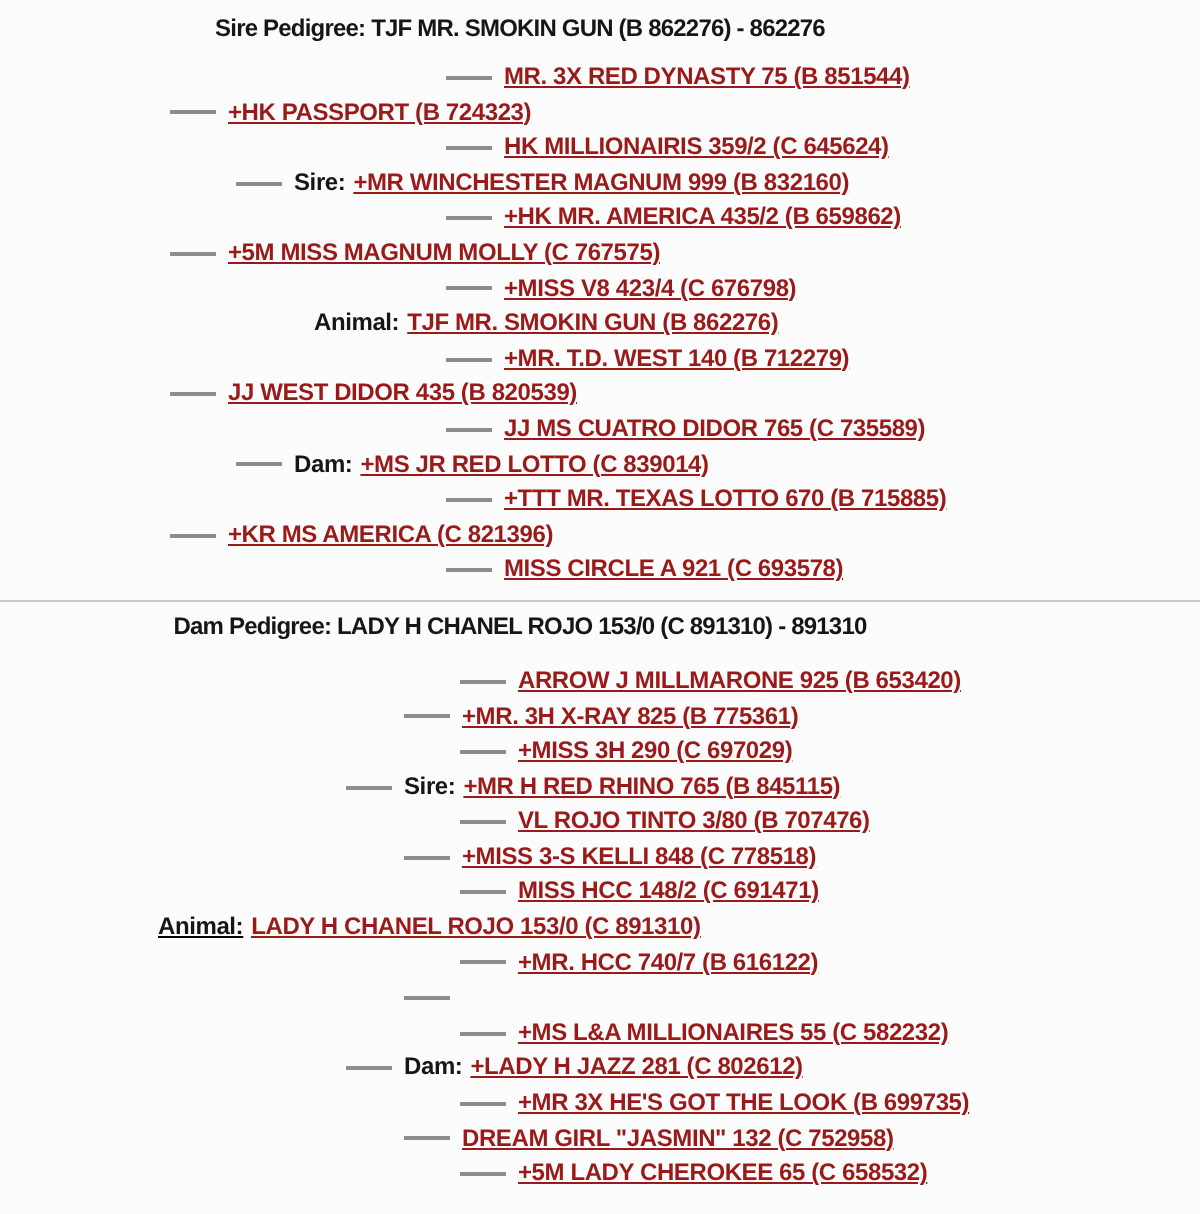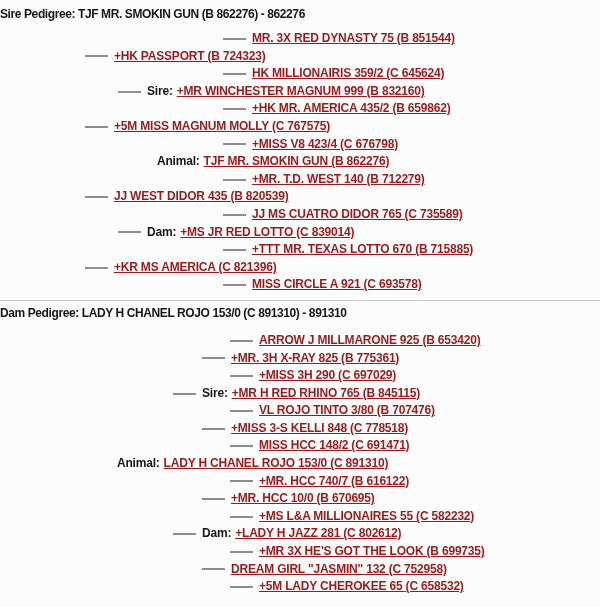--- a/index.html
+++ b/index.html
@@ -5,20 +5,21 @@
   html, body { margin: 0; padding: 0; }
   body {
     width: 600px;
     height: 607px;
     background: #fcfcfc;
     overflow: hidden;
     font-family: "Liberation Sans", sans-serif;
   }
   .content { width: 520px; }
   .section-header {
+    text-align: center;
     font-weight: bold;
     font-size: 12px;
     line-height: 14px;
     letter-spacing: -0.4px;
     color: var(--label-black, #161616);
     white-space: nowrap;
   }
   .sec-sire .section-header { padding-top: 7px; }
   .sec-dam  .section-header { padding-top: 5px; }
   .rows { }
@@ -44,21 +45,21 @@
   .animal-link {
     color: var(--link-red, #9a1a1a);
     text-decoration: underline;
     cursor: pointer;
   }
   
   .sec-sire .lvl0 { padding-left: 157px; }
   .sec-sire .lvl1 { padding-left: 118px; }
   .sec-sire .lvl2 { padding-left: 85px; }
   .sec-sire .lvl3 { padding-left: 223px; }
-  .sec-dam  .lvl0 { padding-left: 117px; }
+  .sec-dam  .lvl0 { padding-left: 79px; text-decoration: underline; }
   .sec-dam  .lvl1 { padding-left: 173px; }
   .sec-dam  .lvl2 { padding-left: 202px; }
   .sec-dam  .lvl3 { padding-left: 230px; }
   .divider {
     width: 600px;
     border-top: 1px solid var(--divider-gray, #c9c9c9);
     margin-top: 6px;
   }
 </style>
 </head>
@@ -97,21 +98,21 @@
 
       <div class="row lvl3"><span class="dash"></span><a class="animal-link">ARROW J MILLMARONE 925 (B 653420)</a></div>
       <div class="row lvl2"><span class="dash"></span><a class="animal-link">+MR. 3H X-RAY 825 (B 775361)</a></div>
       <div class="row lvl3"><span class="dash"></span><a class="animal-link">+MISS 3H 290 (C 697029)</a></div>
       <div class="row lvl1"><span class="dash"></span><span class="gen-label">Sire:</span><a class="animal-link">+MR H RED RHINO 765 (B 845115)</a></div>
       <div class="row lvl3"><span class="dash"></span><a class="animal-link">VL ROJO TINTO 3/80 (B 707476)</a></div>
       <div class="row lvl2"><span class="dash"></span><a class="animal-link">+MISS 3-S KELLI 848 (C 778518)</a></div>
       <div class="row lvl3"><span class="dash"></span><a class="animal-link">MISS HCC 148/2 (C 691471)</a></div>
       <div class="row lvl0"><span class="gen-label">Animal:</span><a class="animal-link">LADY H CHANEL ROJO 153/0 (C 891310)</a></div>
       <div class="row lvl3"><span class="dash"></span><a class="animal-link">+MR. HCC 740/7 (B 616122)</a></div>
-      <div class="row lvl2"><span class="dash"></span><a class="animal-link">+MR. HCC 10/0 (B 670695)</a></div>
+      <div class="row lvl2"><span class="dash"></span></div>
       <div class="row lvl3"><span class="dash"></span><a class="animal-link">+MS L&amp;A MILLIONAIRES 55 (C 582232)</a></div>
       <div class="row lvl1"><span class="dash"></span><span class="gen-label">Dam:</span><a class="animal-link">+LADY H JAZZ 281 (C 802612)</a></div>
       <div class="row lvl3"><span class="dash"></span><a class="animal-link">+MR 3X HE'S GOT THE LOOK (B 699735)</a></div>
       <div class="row lvl2"><span class="dash"></span><a class="animal-link">DREAM GIRL "JASMIN" 132 (C 752958)</a></div>
       <div class="row lvl3"><span class="dash"></span><a class="animal-link">+5M LADY CHEROKEE 65 (C 658532)</a></div>
 
     </div>
   </div>
 
 </div>

